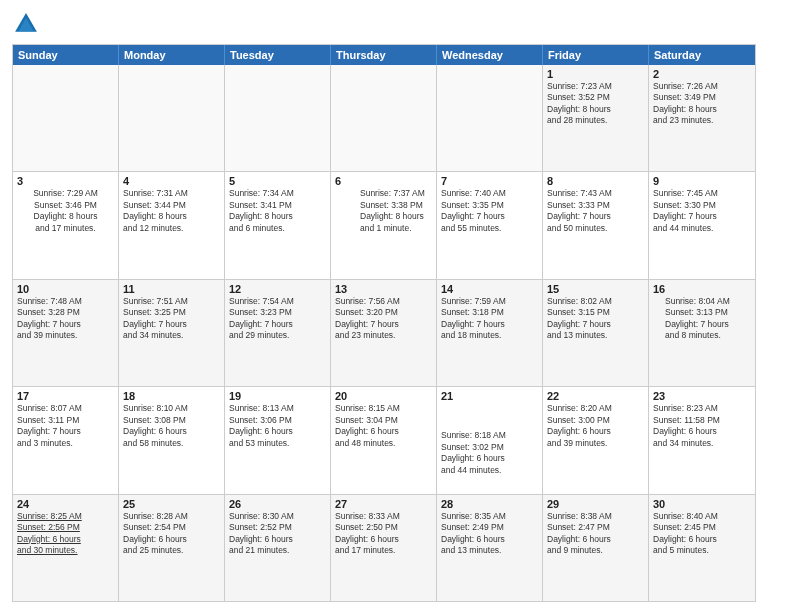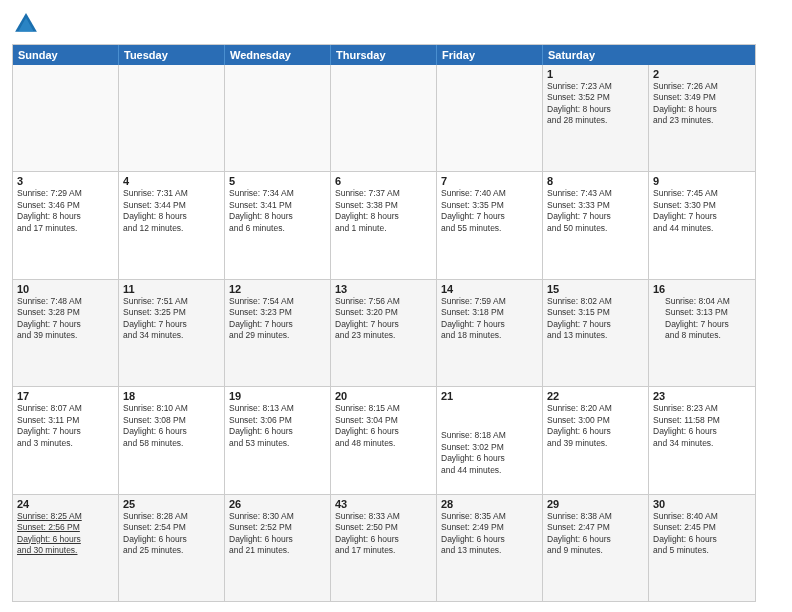--- a/index.html
+++ b/index.html
@@ -126,23 +126,24 @@
     </div>
     <div class="title-block">
       <div class="month-title"></div>
       <div class="subtitle"></div>
     </div>
   </div>
 
   <div class="calendar">
     <div class="cal-header">
     <div class="cal-header-cell">Sunday</div>
+        <div class="cal-header-cell">Monday</div>
         <div class="cal-header-cell">Tuesday</div>
+        <div class="cal-header-cell">Thursday</div>
         <div class="cal-header-cell">Wednesday</div>
-        <div class="cal-header-cell">Thursday</div>
         <div class="cal-header-cell">Friday</div>
         <div class="cal-header-cell">Saturday</div>
       </div>
     <div class="cal-body">
     <div class="cal-row">
           <div class="cal-cell empty"></div>
           <div class="cal-cell empty"></div>
           <div class="cal-cell empty"></div>
           <div class="cal-cell empty"></div>
           <div class="cal-cell empty"></div>
@@ -157,42 +158,42 @@
             <div class="day-num">2</div>
             <div class="day-info" style="white-space: pre-line;">Sunrise: 7:26 AM
 Sunset: 3:49 PM
 Daylight: 8 hours
 and 23 minutes.</div>
           </div>
         </div>
         <div class="cal-row">
           <div class="cal-cell">
             <div class="day-num">3</div>
-            <div class="day-info" style="white-space: pre-line;">Sunrise: 7:29 AM
+            <div class="day-info" style="white-space: pre-line; text-align: center;">Sunrise: 7:29 AM
 Sunset: 3:46 PM
 Daylight: 8 hours
 and 17 minutes.</div>
           </div>
           <div class="cal-cell">
             <div class="day-num">4</div>
             <div class="day-info" style="white-space: pre-line;">Sunrise: 7:31 AM
 Sunset: 3:44 PM
 Daylight: 8 hours
 and 12 minutes.</div>
           </div>
           <div class="cal-cell">
             <div class="day-num">5</div>
             <div class="day-info" style="white-space: pre-line;">Sunrise: 7:34 AM
 Sunset: 3:41 PM
 Daylight: 8 hours
 and 6 minutes.</div>
           </div>
           <div class="cal-cell">
             <div class="day-num">6</div>
-            <div class="day-info" style="white-space: pre-line;">Sunrise: 7:37 AM
+            <div class="day-info" style="white-space: pre-line; margin-left: 25px;">Sunrise: 7:37 AM
 Sunset: 3:38 PM
 Daylight: 8 hours
 and 1 minute.</div>
           </div>
           <div class="cal-cell">
             <div class="day-num">7</div>
             <div class="day-info" style="white-space: pre-line;">Sunrise: 7:40 AM
 Sunset: 3:35 PM
 Daylight: 7 hours
 and 55 minutes.</div>
@@ -330,21 +331,21 @@
 and 25 minutes.</div>
           </div>
           <div class="cal-cell" style="background: rgb(245, 245, 245);">
             <div class="day-num">26</div>
             <div class="day-info" style="white-space: pre-line;">Sunrise: 8:30 AM
 Sunset: 2:52 PM
 Daylight: 6 hours
 and 21 minutes.</div>
           </div>
           <div class="cal-cell" style="background: rgb(245, 245, 245);">
-            <div class="day-num">43</div>
+            <div class="day-num">27</div>
             <div class="day-info" style="white-space: pre-line;">Sunrise: 8:33 AM
 Sunset: 2:50 PM
 Daylight: 6 hours
 and 17 minutes.</div>
           </div>
           <div class="cal-cell" style="background: rgb(245, 245, 245);">
             <div class="day-num">28</div>
             <div class="day-info" style="white-space: pre-line;">Sunrise: 8:35 AM
 Sunset: 2:49 PM
 Daylight: 6 hours

